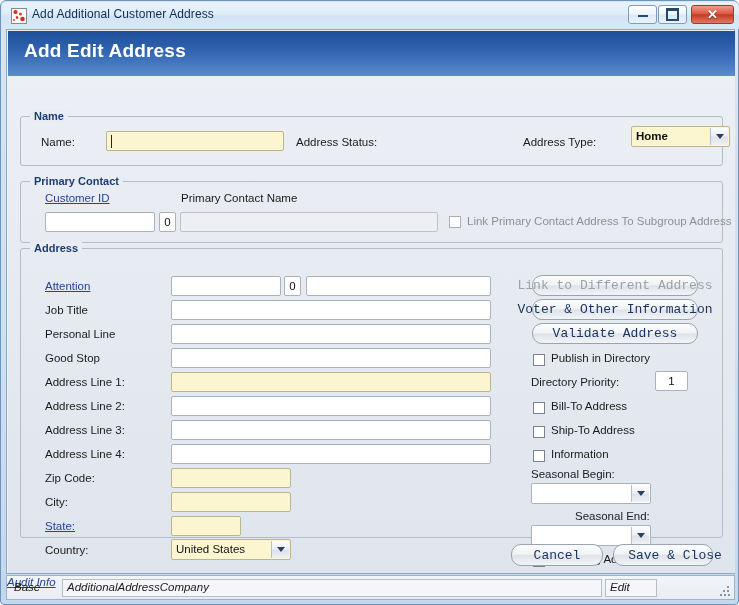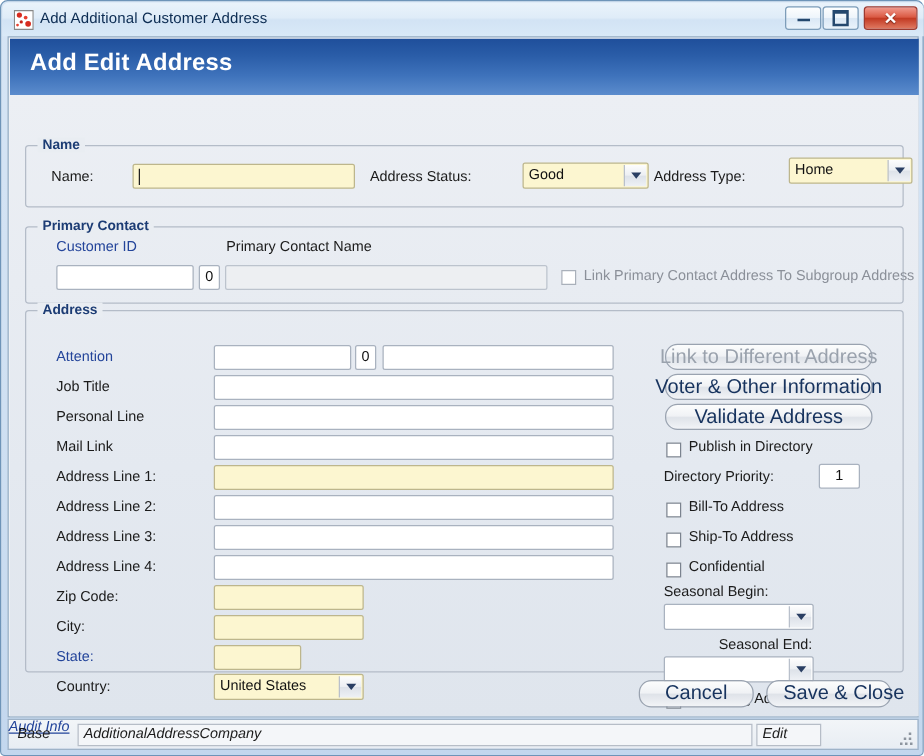--- a/index.html
+++ b/index.html
@@ -131,20 +131,21 @@
   .lbl {
     position: absolute;
     font-size: 11.5px;
     color: #1b1b1b;
     white-space: nowrap;
   }
   .lnk {
     position: absolute;
     font-size: 11.5px;
     color: #23449a;
+    text-decoration: underline;
     white-space: nowrap;
     cursor: pointer;
   }
   .txt {
     position: absolute;
     box-sizing: border-box;
     height: 20px;
     border: 1px solid #a9b2bf;
     border-radius: 2px;
     background: #ffffff;
@@ -197,22 +198,22 @@
   }
 
   
   .btn {
     position: absolute;
     box-sizing: border-box;
     height: 21px;
     border: 1px solid #9aa3b0;
     border-radius: 10px;
     background: linear-gradient(180deg,#fcfdfd 0%, #f0f2f5 46%, #dfe3e9 53%, #f2f4f7 100%);
-    font-family: Liberation Sans, sans-serif;
-    font-size: 16px;
+    font-family: Liberation Mono, monospace;
+    font-size: 13px;
     color: #17335e;
     display: flex; align-items: center; justify-content: center;
     cursor: pointer;
     white-space: nowrap;
   }
   .btn.disabled { color: #9aa2ad; }
 
   
   .chk {
     position: absolute;
@@ -293,29 +294,23 @@
     <div id="form">
 
       <div class="group" id="grp-name">
         <span class="legend">Name</span>
 
         <span class="lbl" style="left:20px; top:19px;">Name:</span>
         <input class="txt req" style="left: 85px; top: 14px; width: 178px;" value="">
         <span id="name-caret" style="left:90px; top:18px;"></span>
 
         <span class="lbl" style="left:275px; top:19px;">Address Status:</span>
-        <div class="combo req" style="left:397px; top:13px; width:101px;">
-          <span class="cval">Good</span>
-          <span class="cbtn">
-            <span class="arrow-d"></span>
-          </span>
-        </div>
 
         <span class="lbl" style="left:502px; top:19px;">Address Type:</span>
-        <div class="combo req" style="left:610px; top:9px; width:99px;">
+        <div class="combo req" style="left:610px; top:9px; width:99px;font-weight:bold;">
           <span class="cval">Home</span>
           <span class="cbtn">
             <span class="arrow-d"></span>
           </span>
         </div>
       </div>
 
       <div class="group" id="grp-contact">
         <span class="legend">Primary Contact</span>
 
@@ -337,21 +332,21 @@
         <input class="txt" style="left: 150px; top: 27px; width: 110px;" value="">
         <input class="txt center" style="left: 263px; top: 27px; width: 17px;" value="0">
         <input class="txt" style="left: 285px; top: 27px; width: 185px;">
 
         <span class="lbl" style="left:24px; top:55px;">Job Title</span>
         <input class="txt" style="left: 150px; top: 51px; width: 320px;" value="">
 
         <span class="lbl" style="left:24px; top:79px;">Personal Line</span>
         <input class="txt" style="left: 150px; top: 75px; width: 320px;" value="">
 
-        <span class="lbl" style="left:24px; top:103px;">Mail Link</span>
+        <span class="lbl" style="left:24px; top:103px;">Good Stop</span>
         <input class="txt" style="left: 150px; top: 99px; width: 320px;" value="">
 
         <span class="lbl" style="left:24px; top:127px;">Address Line 1:</span>
         <input class="txt req" style="left: 150px; top: 123px; width: 320px;" value="">
 
         <span class="lbl" style="left:24px; top:151px;">Address Line 2:</span>
         <input class="txt" style="left: 150px; top: 147px; width: 320px;" value="">
 
         <span class="lbl" style="left:24px; top:175px;">Address Line 3:</span>
         <input class="txt" style="left: 150px; top: 171px; width: 320px;" value="">
@@ -386,21 +381,21 @@
         <span class="lbl" style="left:510px; top:127px;">Directory Priority:</span>
         <input class="txt center" style="left: 634px; top: 122px; width: 33px;" value="1">
 
         <span class="chk" style="left:512px; top:153px;"></span>
         <span class="lbl" style="left:530px; top:151px;">Bill-To Address</span>
 
         <span class="chk" style="left:512px; top:177px;"></span>
         <span class="lbl" style="left:530px; top:175px;">Ship-To Address</span>
 
         <span class="chk" style="left:512px; top:201px;"></span>
-        <span class="lbl" style="left:530px; top:199px;">Confidential</span>
+        <span class="lbl" style="left:530px; top:199px;">Information</span>
 
         <span class="lbl" style="left:510px; top:219px;">Seasonal Begin:</span>
         <div class="combo" style="left:510px; top:234px; width:120px;">
           <span class="cval"></span>
           <span class="cbtn">
             <span class="arrow-d"></span>
           </span>
         </div>
 
         <span class="lbl" style="left:510px; top:261px;margin-left:44px;">Seasonal End:</span>

